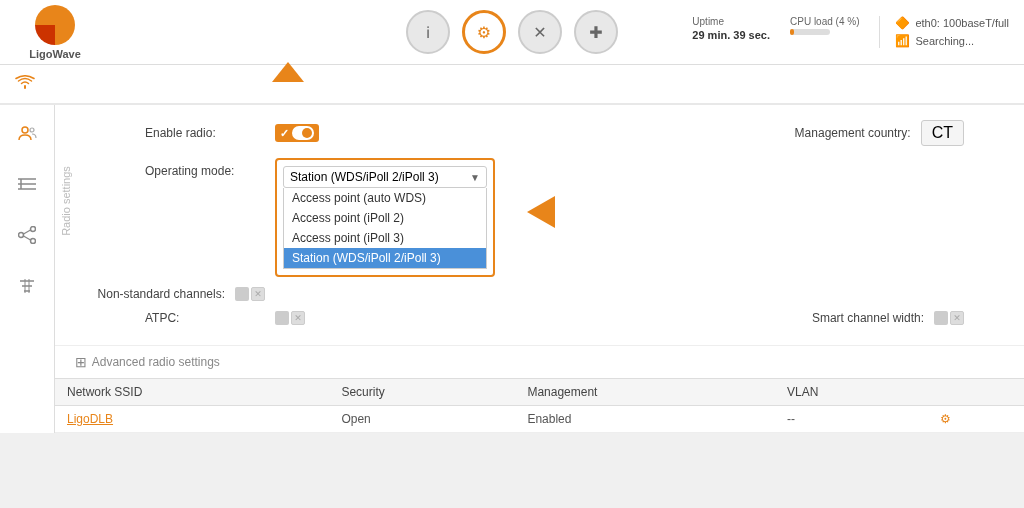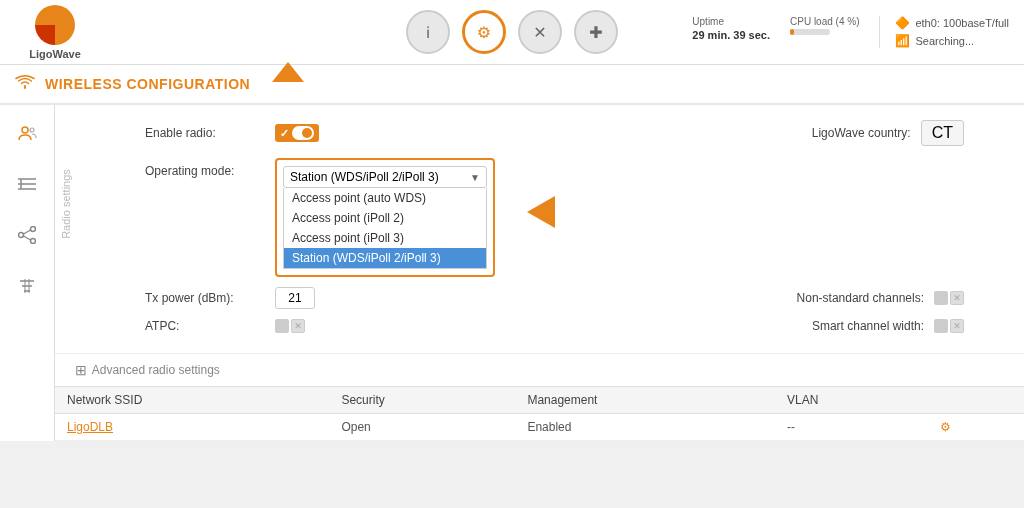--- a/index.html
+++ b/index.html
@@ -333,21 +333,20 @@
 
 <div class="section-header">
   <span class="section-icon">
     <svg width="20" height="14" viewBox="0 0 20 14" fill="none">
       <path d="M10 11 L10 13" stroke="#e8851a" stroke-width="2" stroke-linecap="round"></path>
       <path d="M6.5 8.5 Q10 5.5 13.5 8.5" stroke="#e8851a" stroke-width="1.5" fill="none" stroke-linecap="round"></path>
       <path d="M3.5 6 Q10 1 16.5 6" stroke="#e8851a" stroke-width="1.5" fill="none" stroke-linecap="round"></path>
       <path d="M1 3.5 Q10 -2 19 3.5" stroke="#e8851a" stroke-width="1.5" fill="none" stroke-linecap="round"></path>
     </svg>
   </span>
-  <span class="section-title">WIRELESS CONFIGURATION</span>
 </div>
 
 <div class="layout-with-sidebar">
 
   <div class="sidebar">
     <div class="sidebar-icon active">
       <svg width="20" height="16" viewBox="0 0 20 16" fill="none">
         <circle cx="8" cy="5" r="3" stroke="#e8851a" stroke-width="1.5" fill="none"></circle>
         <path d="M2 15 Q2 10 8 10 Q14 10 14 15" stroke="#e8851a" stroke-width="1.5" fill="none"></path>
         <circle cx="15" cy="5" r="2" stroke="#aaa" stroke-width="1.2" fill="none"></circle>
@@ -388,21 +387,21 @@
 
       <div style="display:flex; justify-content:space-between; align-items:center; margin-bottom:12px;">
         <div style="display:flex; align-items:center; gap:10px; padding-left:70px;">
           <span class="form-label">Enable radio:</span>
           <div class="toggle">
             <span class="toggle-check">✓</span>
             <div class="toggle-pill"></div>
           </div>
         </div>
         <div style="display:flex; align-items:center; gap:10px; padding-right:40px;">
-          <span class="form-label-right">LigoWave country:</span>
+          <span class="form-label-right">Management country:</span>
           <button class="country-btn">CT</button>
         </div>
       </div>
 
       <div style="display:flex; align-items:flex-start; justify-content:space-between; margin-bottom:10px;">
 
         <div style="display:flex; align-items:flex-start; gap:10px; padding-left:70px; position:relative;">
           <span class="form-label" style="padding-top:6px;">Operating mode:</span>
           <div style="position:relative;">
             <div class="dropdown-box">
@@ -420,24 +419,20 @@
 
             <div style="position:absolute; right:-60px; top:45%; transform:translateY(-50%);">
               <div style="width:0;height:0;border-top:16px solid transparent;border-bottom:16px solid transparent;border-right:28px solid #e8851a;"></div>
             </div>
           </div>
         </div>
 
       </div>
 
       <div style="display:flex; justify-content:space-between; align-items:center; margin-bottom:10px;">
-        <div style="display:flex; align-items:center; gap:10px; padding-left:70px;">
-          <span class="form-label">Tx power (dBm):</span>
-          <input class="tx-input" type="text" value="21" style="">
-        </div>
         <div style="display:flex; align-items:center; gap:10px; padding-right:40px;">
           <span class="form-label-right">Non-standard channels:</span>
           <div class="mini-toggle">
             <div class="mini-toggle-btn"></div>
             <div class="mini-x">✕</div>
           </div>
         </div>
       </div>
 
       <div style="display:flex; justify-content:space-between; align-items:center; margin-bottom:10px;">

